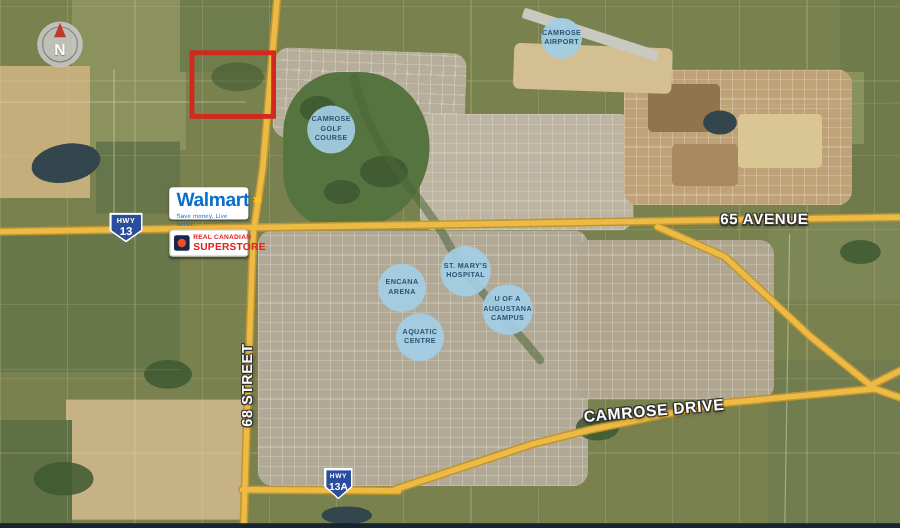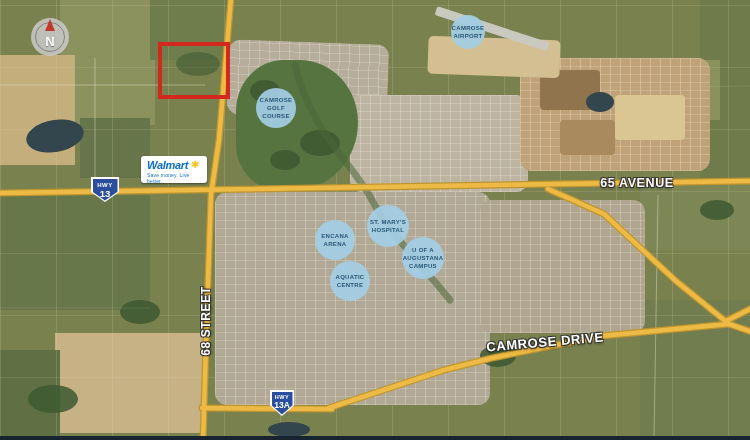--- a/index.html
+++ b/index.html
@@ -65,21 +65,21 @@
   }
   .shield-hwy{font-size:6px;letter-spacing:.5px;}
   .shield-num{font-size:9.5px;margin-top:1px;}
 
   .logo-box{
     position:absolute;background:#fff;border-radius:3px;
     box-shadow:0 1px 2px rgba(0,0,0,.45);box-sizing:border-box;
   }
   .walmart-box{left:141px;top:156px;width:66px;height:27px;padding:3px 4px 2px 6px;}
   .walmart-row{display:flex;align-items:center;gap:3px;}
-  .walmart-word{color:#0a6ecb;font-weight:bold;font-size:11px;letter-spacing:-.3px;font-style:italic;}
+  .walmart-word{color:#0a6ecb;font-weight:bold;font-size:16px;letter-spacing:-.3px;}
   .walmart-spark{color:#ffc220;font-size:10px;line-height:1;}
   .walmart-tag{color:#0a6ecb;font-size:5px;margin-top:1px;letter-spacing:.2px;}
   .superstore-box{left:141px;top:191px;width:66px;height:23px;padding:2px 3px;border:1px solid #c9c4bb;
     display:flex;align-items:center;gap:3px;}
   .ss-icon{width:13px;height:13px;background:#14284b;border-radius:2px;
     display:flex;align-items:center;justify-content:center;flex:0 0 auto;}
   .ss-dot{width:7px;height:7px;background:#f04e23;border-radius:50%;}
   .ss-text{display:flex;flex-direction:column;line-height:1;}
   .ss-line1{color:#e0231c;font-weight:bold;font-size:5.5px;letter-spacing:.2px;}
   .ss-line2{color:#e0231c;font-weight:bold;font-size:8.5px;letter-spacing:.2px;}
@@ -201,20 +201,29 @@
   </div>
 
   <div class="logo-box walmart-box">
     <div class="walmart-row">
       <span class="walmart-word">Walmart</span>
       <span class="walmart-spark">✱</span>
     </div>
     <div class="walmart-tag">Save money. Live better.</div>
   </div>
 
+  <div class="logo-box superstore-box">
+    <div class="ss-icon">
+      <div class="ss-dot"></div>
+    </div>
+    <div class="ss-text">
+      <span class="ss-line1">REAL CANADIAN</span>
+      <span class="ss-line2">SUPERSTORE</span>
+    </div>
+  </div>
 
   <div class="shield-outer" style="left:91px;top:177px;width:28px;height:25px;">
     <div class="shield-inner">
       <span class="shield-hwy">HWY</span>
       <span class="shield-num">13</span>
     </div>
   </div>
   <div class="shield-outer" style="left:270px;top:390px;width:24px;height:26px;">
     <div class="shield-inner">
       <span class="shield-hwy" style="font-size:5.5px;">HWY</span>

